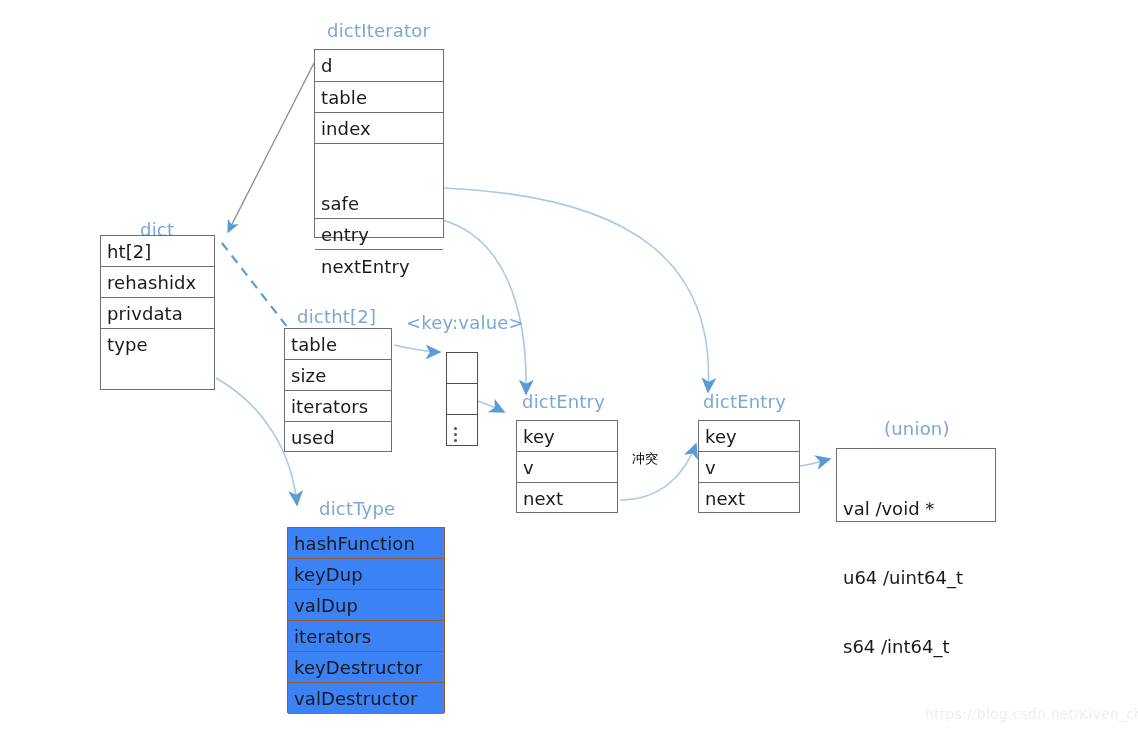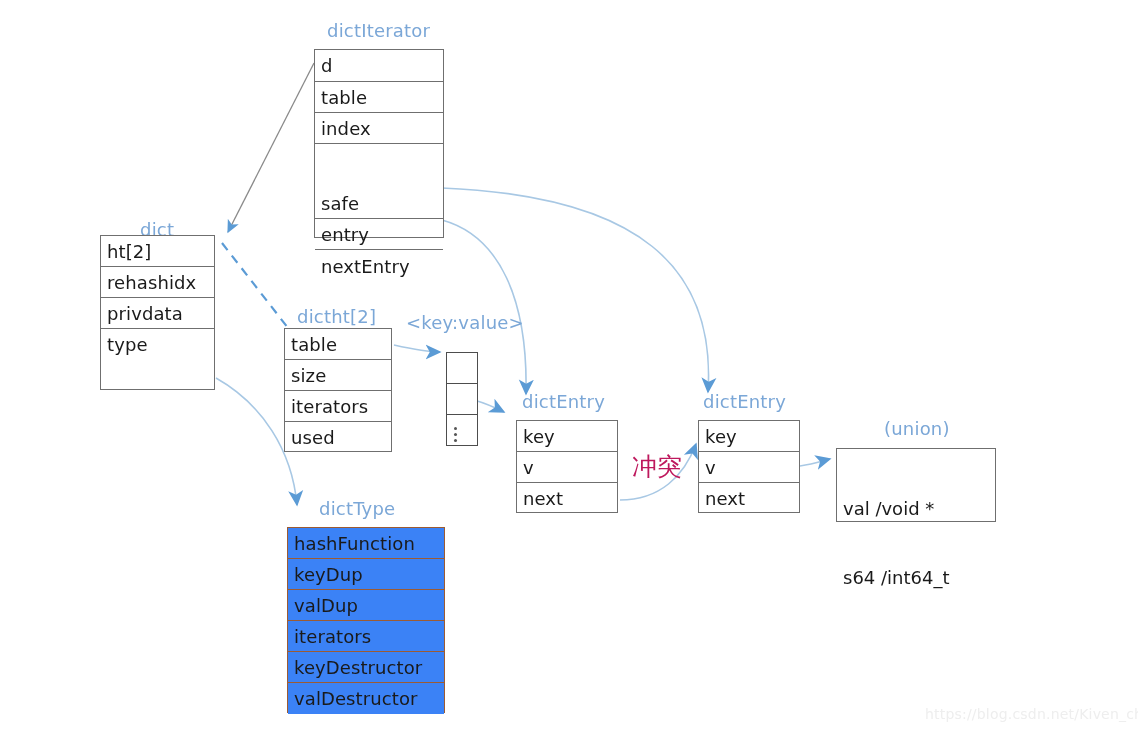--- a/index.html
+++ b/index.html
@@ -98,22 +98,22 @@
   }
   .watermark {
     position: absolute;
     font-size: 14px;
     color: #eeeeee;
     white-space: nowrap;
     letter-spacing: 0.2px;
   }
   .cjk-label {
     position: absolute;
-    font-size: 25px;
-    color: #be185d;
+    font-size: 13px;
+    color: #000000;
     white-space: nowrap;
   }
 </style>
 </head>
 <body>
 
 <div id="canvas">
 
   <svg class="wires" viewBox="0 0 1138 734">
     <defs>
@@ -200,20 +200,21 @@
   <div class="caption" style="left:703px; top:391px;">dictEntry</div>
   <div class="struct" style="left:698px; top:420px; width:102px; height:93px;">
     <div class="row" style="height:31px;">key</div>
     <div class="row" style="height:31px;">v</div>
     <div class="row" style="height:31px;">next</div>
   </div>
 
   <div class="caption" style="left:884px; top:418px;">(union)</div>
   <div class="plainbox" style="left:836px; top:448px; width:160px; height:74px;">
     <div>val /void *</div>
+    <div>u64 /uint64_t</div>
     <div>s64 /int64_t</div>
   </div>
 
   <div class="caption" style="left:319px; top:498px;">dictType</div>
   <div class="struct filled" style="left:287px; top:527px; width:158px; height:186px;">
     <div class="row" style="height:31px;">hashFunction</div>
     <div class="row" style="height:31px;">keyDup</div>
     <div class="row" style="height:31px;">valDup</div>
     <div class="row" style="height:31px;">iterators</div>
     <div class="row" style="height:31px;">keyDestructor</div>

